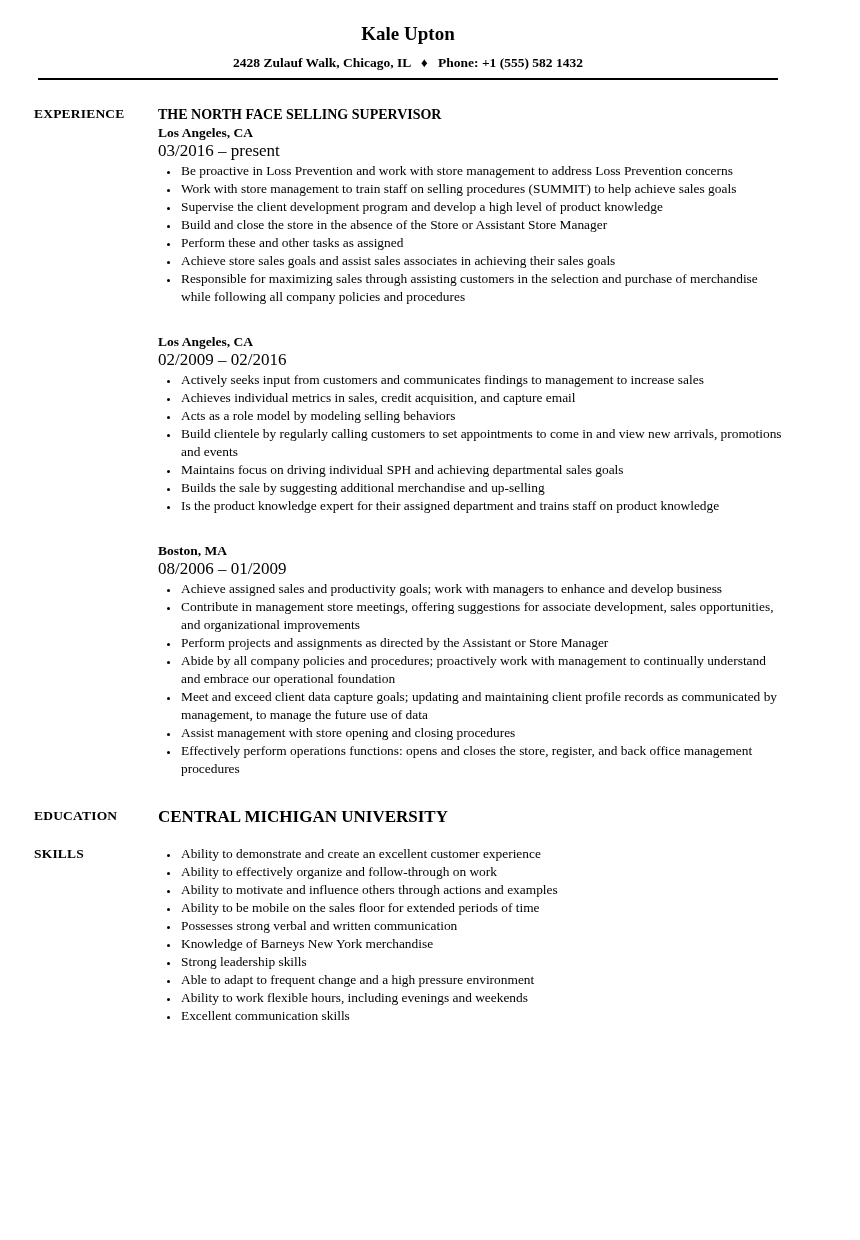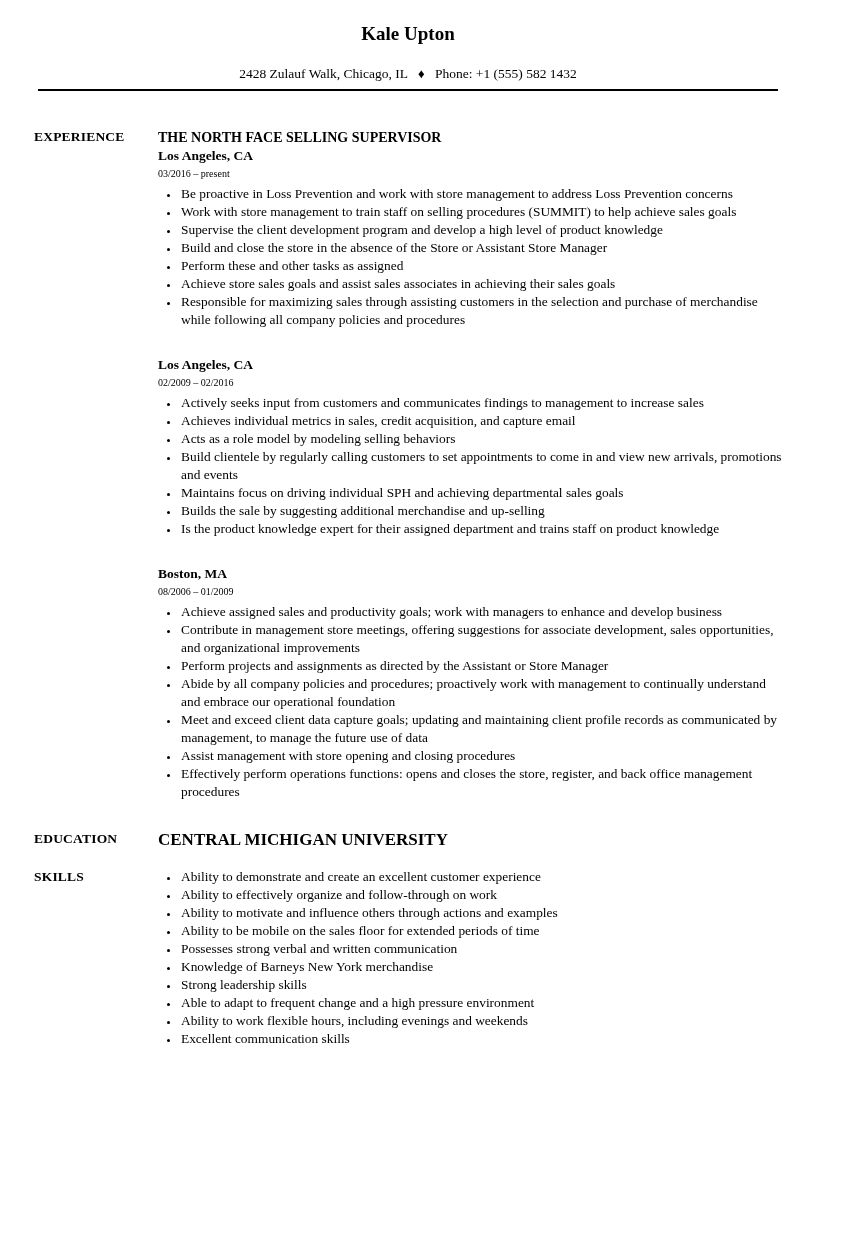--- a/index.html
+++ b/index.html
@@ -24,33 +24,33 @@
     text-align: center;
     border-bottom: 2px solid #000000;
     padding-bottom: 7px;
   }
   .person-name {
     font-size: 19px;
     font-weight: bold;
     line-height: 24px;
   }
   .contact-line {
-    margin-top: 19px;
-    font-size: 13.5px;
-    font-weight: normal;
+    margin-top: 8px;
+    font-size: 13.5px;
+    font-weight: bold;
     line-height: 17px;
   }
   .contact-line .sep {
     display: inline-block;
     margin: 0 7px;
     font-size: 13px;
   }
   
   main {
-    margin: 16px 48px 0 34px;
+    margin: 4px 48px 0 34px;
     padding-top: 21px;
   }
   .section-row {
     display: grid;
     grid-template-columns: 124px 1fr;
     align-items: start;
   }
   .section-label {
     font-size: 13.5px;
     font-weight: bold;
@@ -66,21 +66,21 @@
     font-size: 14px;
     font-weight: bold;
     line-height: 19px;
   }
   .job-location {
     font-size: 13.5px;
     font-weight: bold;
     line-height: 18px;
   }
   .job-dates {
-    font-size: 10px;
+    font-size: 17px;
     line-height: 17px;
   }
   ul.bullets {
     margin-top: 3px;
     padding-left: 22px;
     list-style-type: disc;
   }
   ul.bullets li {
     font-size: 13.4px;
     line-height: 18px;

